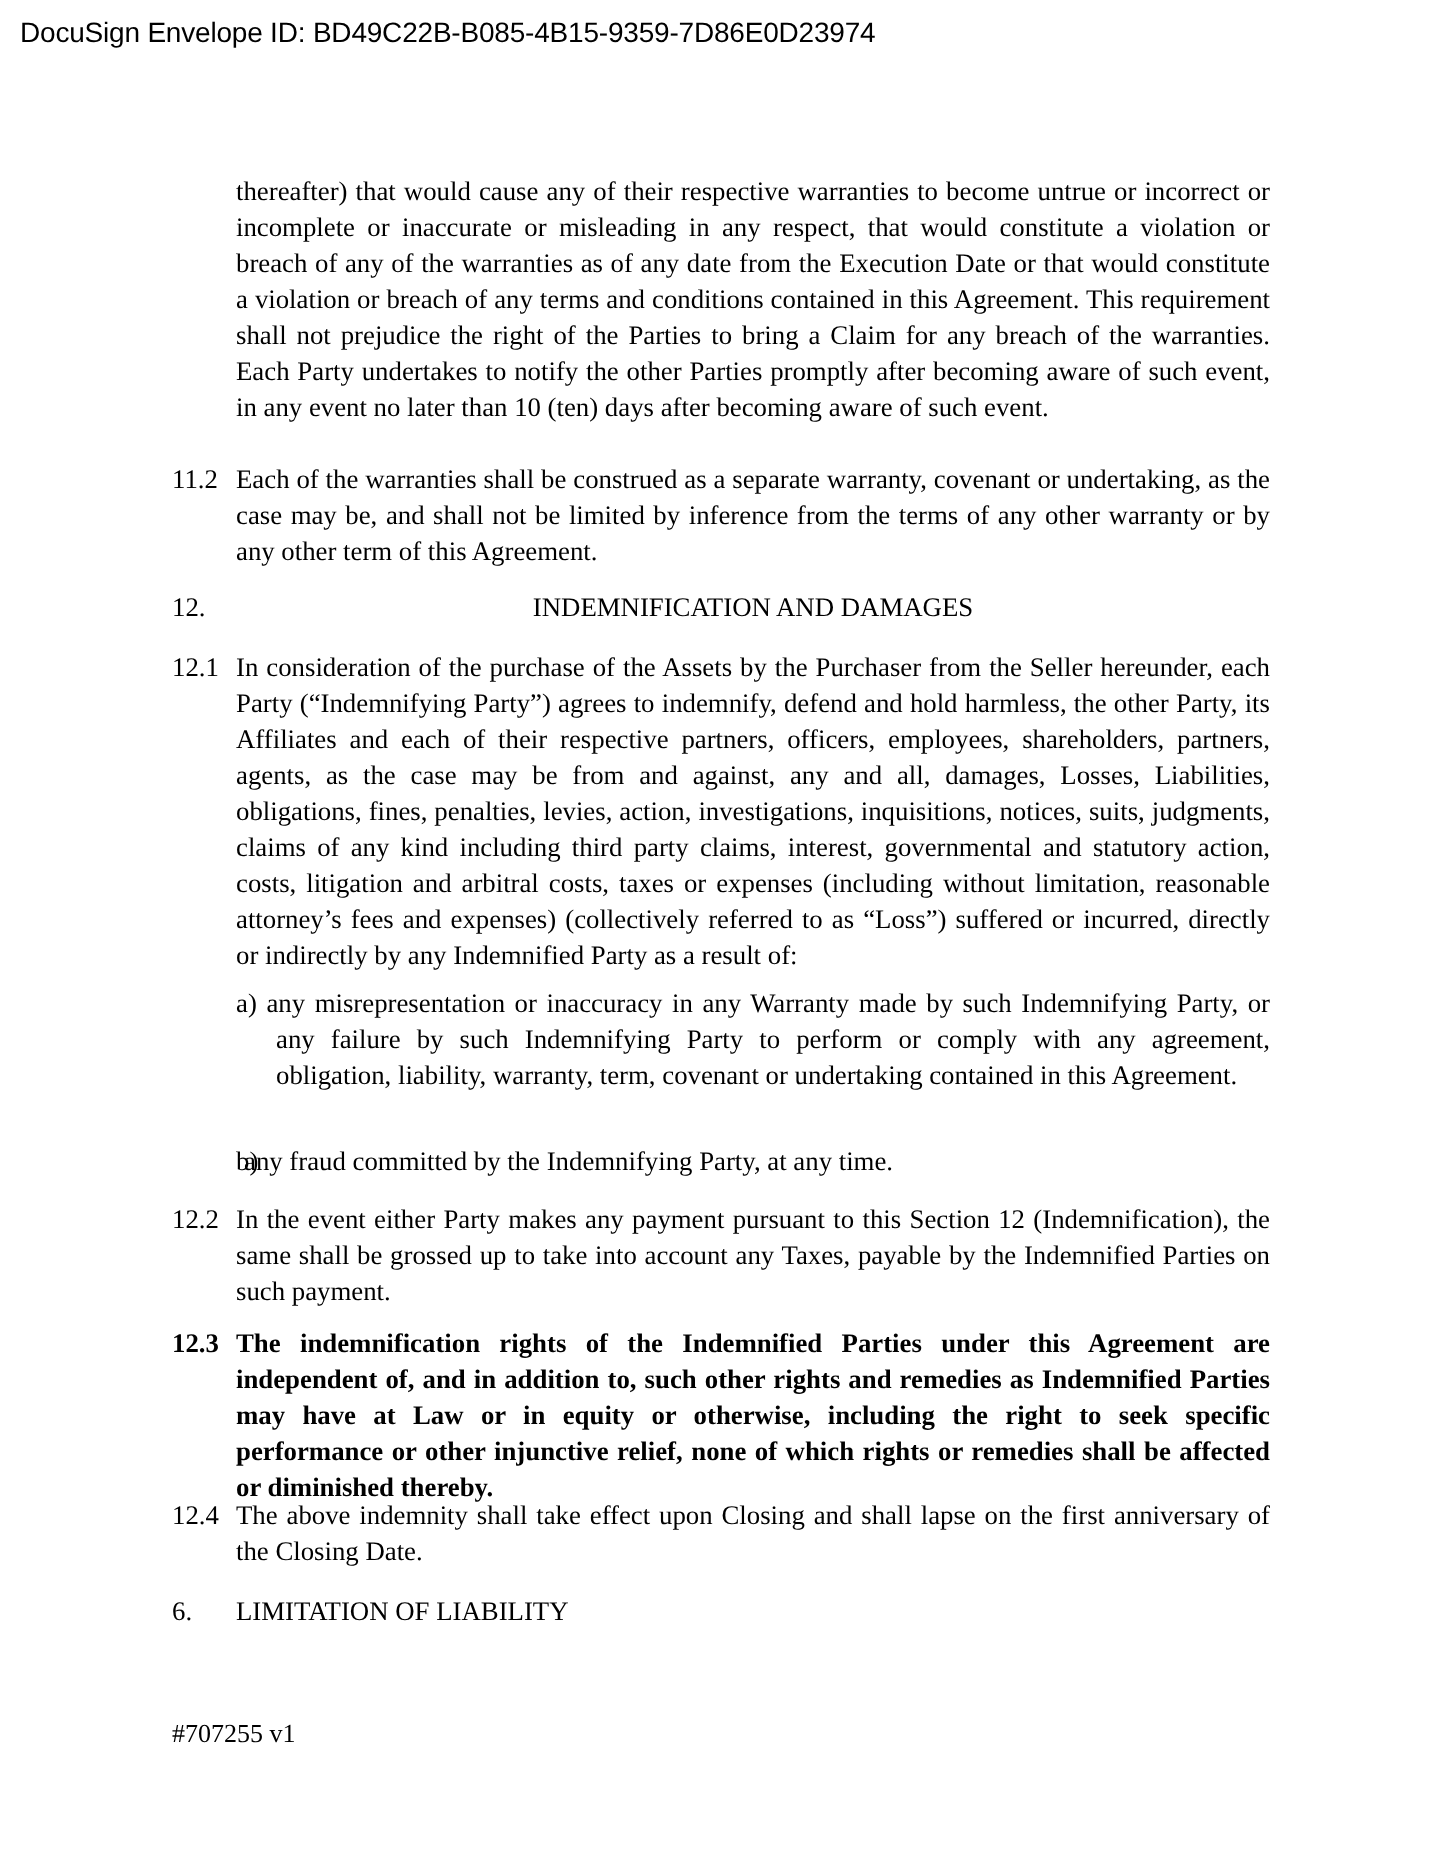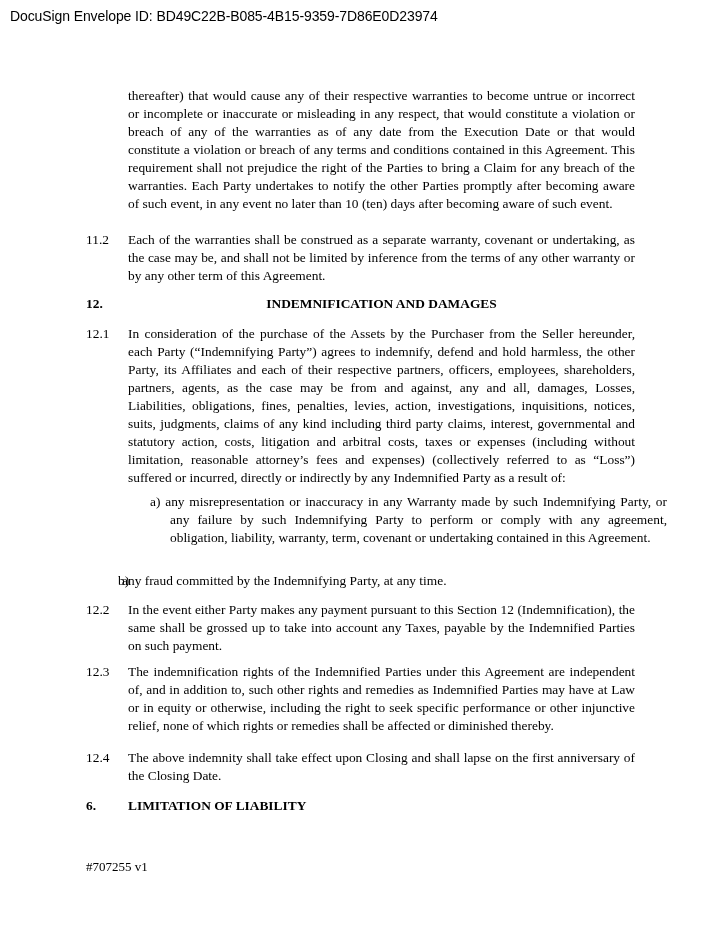--- a/index.html
+++ b/index.html
@@ -9,22 +9,22 @@
     font-family: "Liberation Sans", sans-serif; font-size: 14px; color: #000;
     letter-spacing: -0.1px;
   }
   .doc {
     position: absolute; left: 0; top: 0; width: 720px;
     font-family: "Liberation Serif", serif; font-size: 13.4px; color: #000;
     line-height: 18px;
   }
   .block { position: absolute; left: 86px; width: 549px; }
   .num { position: absolute; left: 0; top: 0; width: 32px; }
-  .body-text { margin-left: 42px; text-align: justify; }
-  .heading { font-weight: bold; }
+  .body-text { margin-left: 32px; text-align: justify; }
+  .heading { font-weight: normal; }
   .heading .num { width: 32px; }
   .sub { position: absolute; left: 118px; width: 517px; }
   .sub-a { text-align: justify; padding-left: 20px; text-indent: -20px; }
   .sub-b-label { position: absolute; left: 0; top: 0; }
   .sub-b-text { margin-left: 4px; }
   .footer {
     position: absolute; left: 86px; top: 859px;
     font-family: "Liberation Serif", serif; font-size: 13px; color: #000;
   }
 </style>
@@ -47,35 +47,35 @@
   <div class="block heading" style="top:295px;">
     <span class="num">12.</span>
     <div class="body-text" style="text-align:center;">INDEMNIFICATION AND DAMAGES</div>
   </div>
 
   <div class="block" style="top:325px;">
     <span class="num">12.1</span>
     <div class="body-text">In consideration of the purchase of the Assets by the Purchaser from the Seller hereunder, each Party (“Indemnifying Party”) agrees to indemnify, defend and hold harmless, the other Party, its Affiliates and each of their respective partners, officers, employees, shareholders, partners, agents, as the case may be from and against, any and all, damages, Losses, Liabilities, obligations, fines, penalties, levies, action, investigations, inquisitions, notices, suits, judgments, claims of any kind including third party claims, interest, governmental and statutory action, costs, litigation and arbitral costs, taxes or expenses (including without limitation, reasonable attorney’s fees and expenses) (collectively referred to as “Loss”) suffered or incurred, directly or indirectly by any Indemnified Party as a result of:</div>
   </div>
 
-  <div class="sub" style="top:493px;margin-left:32px;">
+  <div class="sub" style="top:493px;">
     <div class="sub-a"><span>a)</span> <span>any misrepresentation or inaccuracy in any Warranty made by such Indemnifying Party, or any failure by such Indemnifying Party to perform or comply with any agreement, obligation, liability, warranty, term, covenant or undertaking contained in this Agreement.</span></div>
   </div>
 
   <div class="sub" style="top:572px;">
     <span class="sub-b-label">b)</span>
     <div class="sub-b-text">any fraud committed by the Indemnifying Party, at any time.</div>
   </div>
 
   <div class="block" style="top:601px;">
     <span class="num">12.2</span>
     <div class="body-text">In the event either Party makes any payment pursuant to this Section 12 (Indemnification), the same shall be grossed up to take into account any Taxes, payable by the Indemnified Parties on such payment.</div>
   </div>
 
-  <div class="block" style="top:663px;">
+  <div class="block" style="top:663px;font-weight:bold;">
     <span class="num">12.3</span>
     <div class="body-text">The indemnification rights of the Indemnified Parties under this Agreement are independent of, and in addition to, such other rights and remedies as Indemnified Parties may have at Law or in equity or otherwise, including the right to seek specific performance or other injunctive relief, none of which rights or remedies shall be affected or diminished thereby.</div>
   </div>
 
   <div class="block" style="top:749px;">
     <span class="num">12.4</span>
     <div class="body-text">The above indemnity shall take effect upon Closing and shall lapse on the first anniversary of the Closing Date.</div>
   </div>
 
   <div class="block heading" style="top:797px;">

